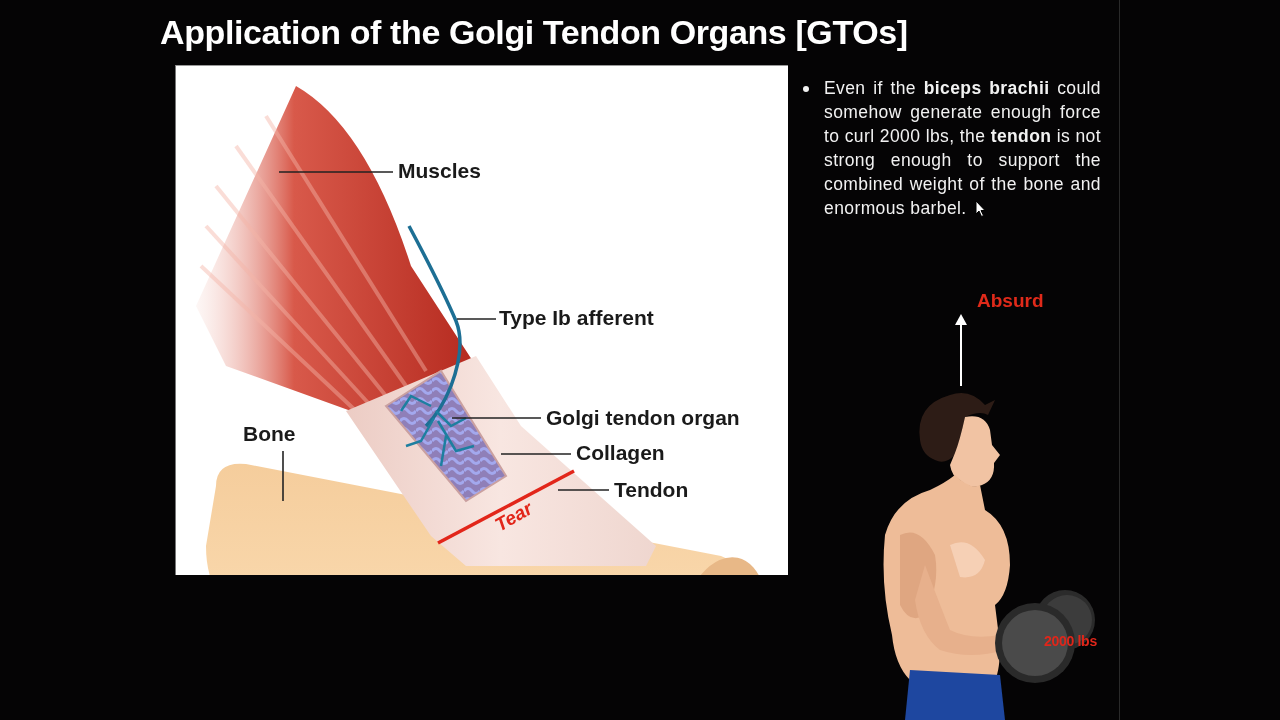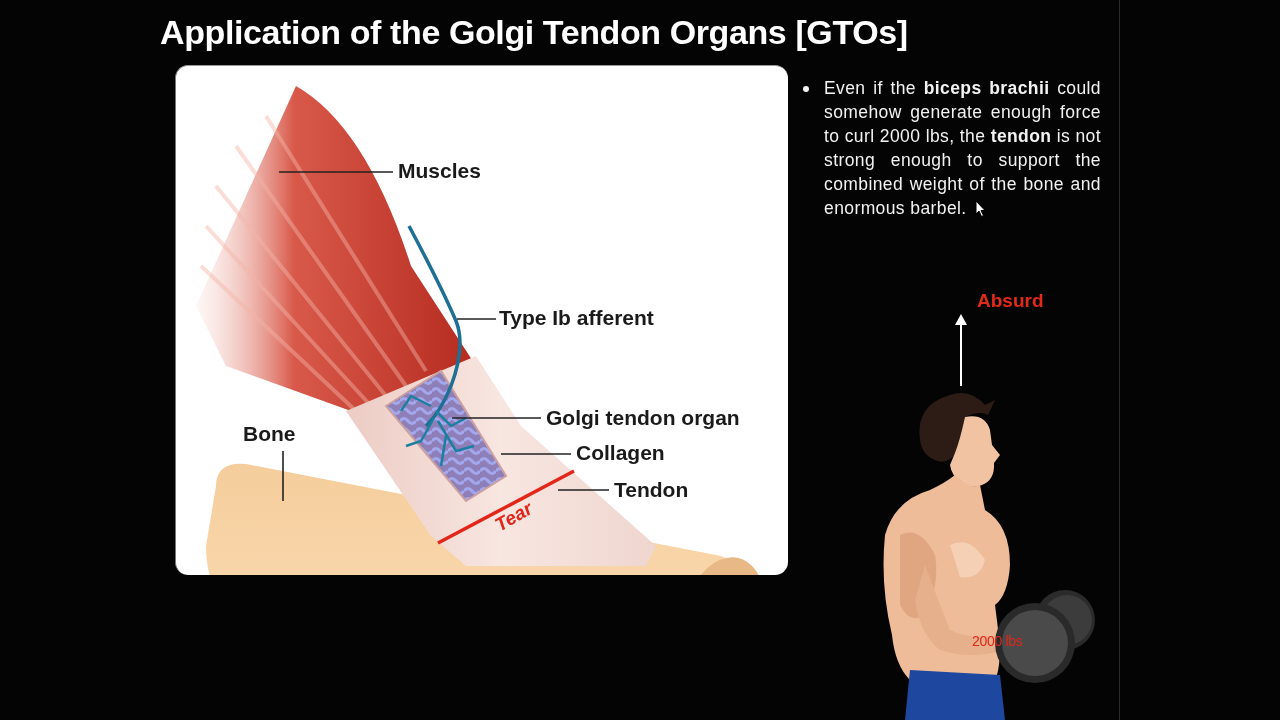--- a/index.html
+++ b/index.html
@@ -8,21 +8,21 @@
 
   .slide-border-right { position: absolute; left: 1119px; top: 0; width: 1px; height: 720px; background: #2a2a2a; }
 
   .title {
     position: absolute; left: 160px; top: 8px; width: 960px; text-align: left;
     font-size: 34px; font-weight: bold; color: #fff; letter-spacing: -0.4px; line-height: 48px;
   }
 
   .figure-panel {
     position: absolute; left: 175px; top: 65px; width: 613px; height: 510px;
-    background: #ffffff; border-left: 1px solid #777; border-top: 1px solid #999; overflow: hidden; border-radius: 13px;
+    background: #ffffff; border-left: 1px solid #777; border-top: 1px solid #999; overflow: hidden;
   }
   .figure-panel svg { position: absolute; left: 0; top: 0; }
 
   .label {
     position: absolute; color: #1a1a1a; font-weight: bold; font-size: 21px; white-space: nowrap;
   }
 
   .bullet-block {
     position: absolute; left: 803px; top: 76px; width: 298px;
   }
@@ -36,21 +36,21 @@
   .absurd-label {
     position: absolute; left: 977px; top: 290px; font-size: 19px; font-weight: bold; color: #e02a1a;
   }
   .arrow-shaft { position: absolute; left: 960px; top: 324px; width: 2px; height: 62px; background: #fff; }
   .arrow-head {
     position: absolute; left: 955px; top: 314px; width: 0; height: 0;
     border-left: 6px solid transparent; border-right: 6px solid transparent; border-bottom: 11px solid #fff;
   }
 
   .weight-text {
-    position: absolute; left: 972px; top: 633px; font-size: 14px; font-weight: normal; color: #e0261a;
+    position: absolute; left: 1044px; top: 633px; font-size: 14px; font-weight: bold; color: #e0261a;
     letter-spacing: -0.3px;
   }
   .cursor { position: absolute; left: 975px; top: 200px; }
 </style>
 </head>
 <body>
 
 <div class="slide-border-right"></div>
 
 <h1 class="title">Application of the Golgi Tendon Organs [GTOs]</h1>

